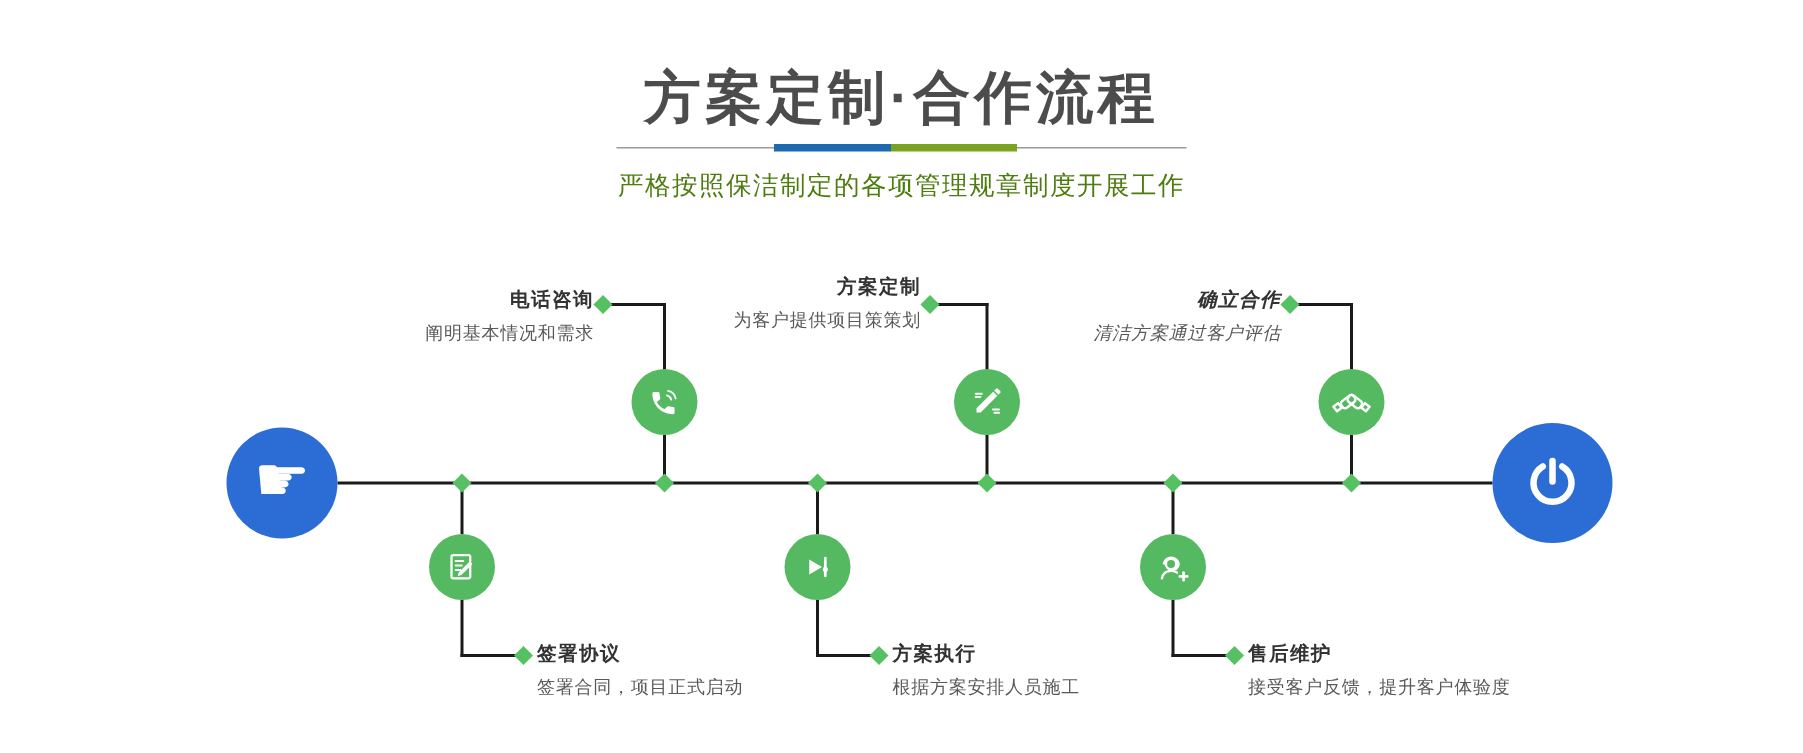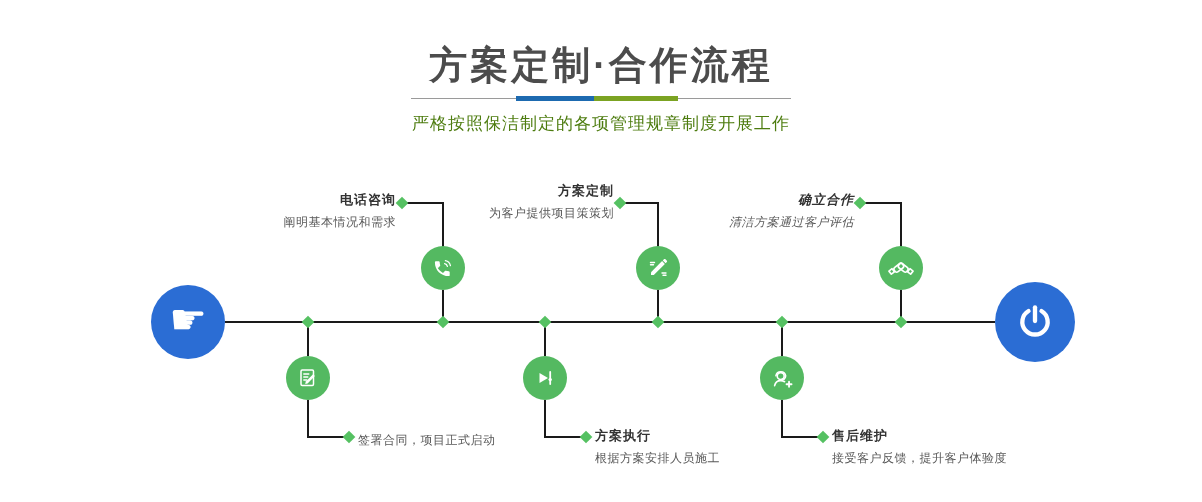--- a/index.html
+++ b/index.html
@@ -154,20 +154,21 @@
   <div class="tlabel" style="right:588px;top:182px;width:240px;">
     <div class="step-title">方案定制</div>
     <div class="step-desc">为客户提供项目策策划</div>
   </div>
   <div class="tlabel" style="right:348px;top:191px;width:240px;font-style:italic;">
     <div class="step-title">确立合作</div>
     <div class="step-desc">清洁方案通过客户评估</div>
   </div>
 
   <div class="blabel" style="left:358px;top:427px;width:240px;">
+    <div class="step-title">签署协议</div>
     <div class="step-desc">签署合同，项目正式启动</div>
   </div>
   <div class="blabel" style="left:595px;top:427px;width:240px;">
     <div class="step-title">方案执行</div>
     <div class="step-desc">根据方案安排人员施工</div>
   </div>
   <div class="blabel" style="left:832px;top:427px;width:260px;">
     <div class="step-title">售后维护</div>
     <div class="step-desc">接受客户反馈，提升客户体验度</div>
   </div>

